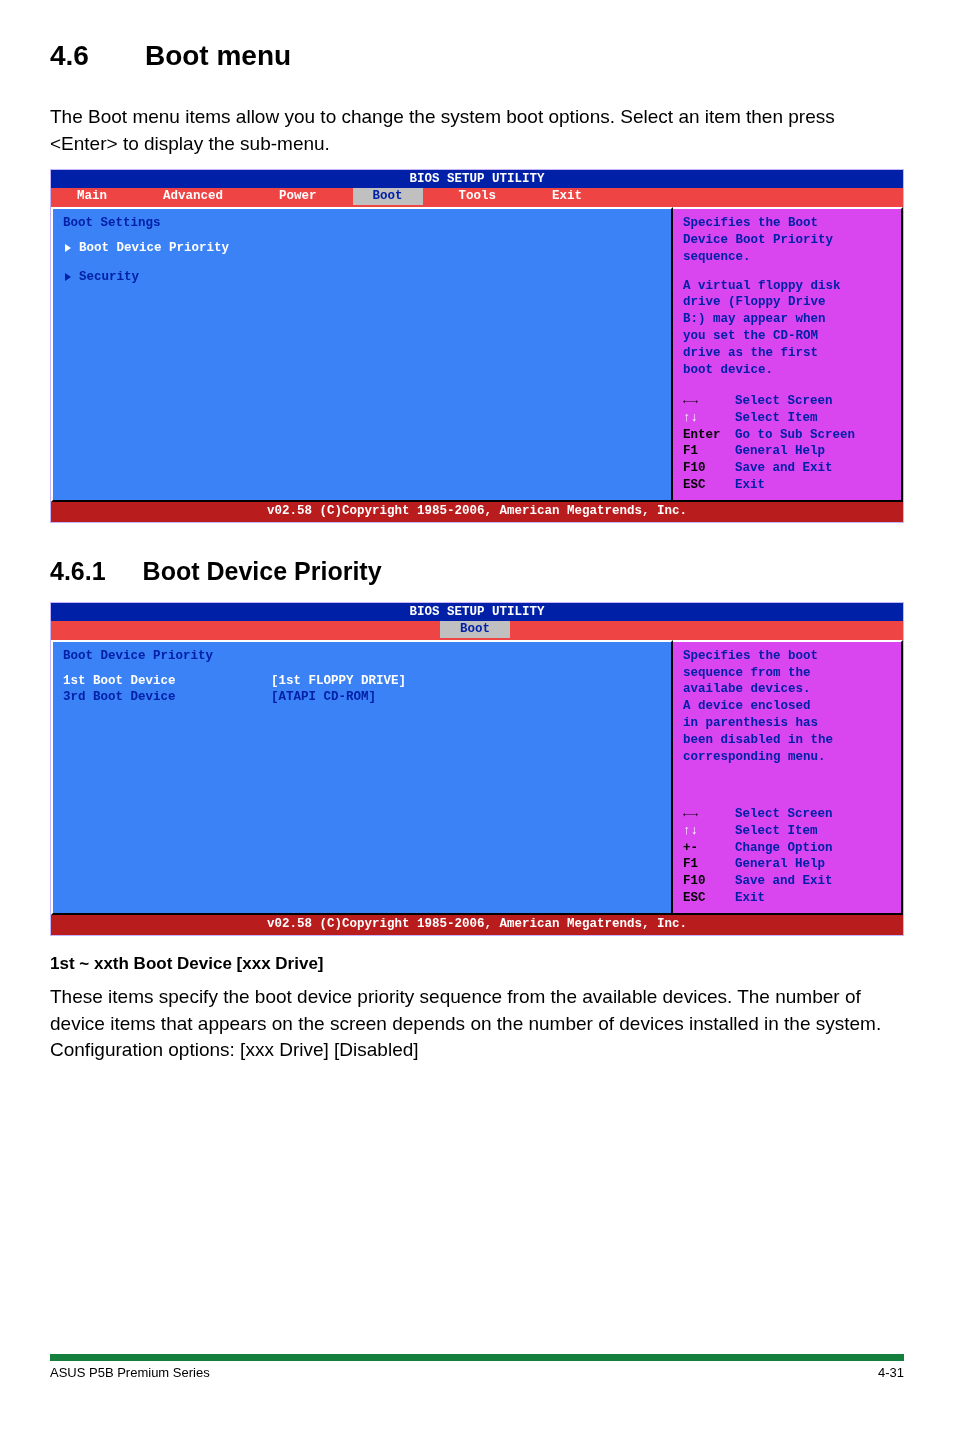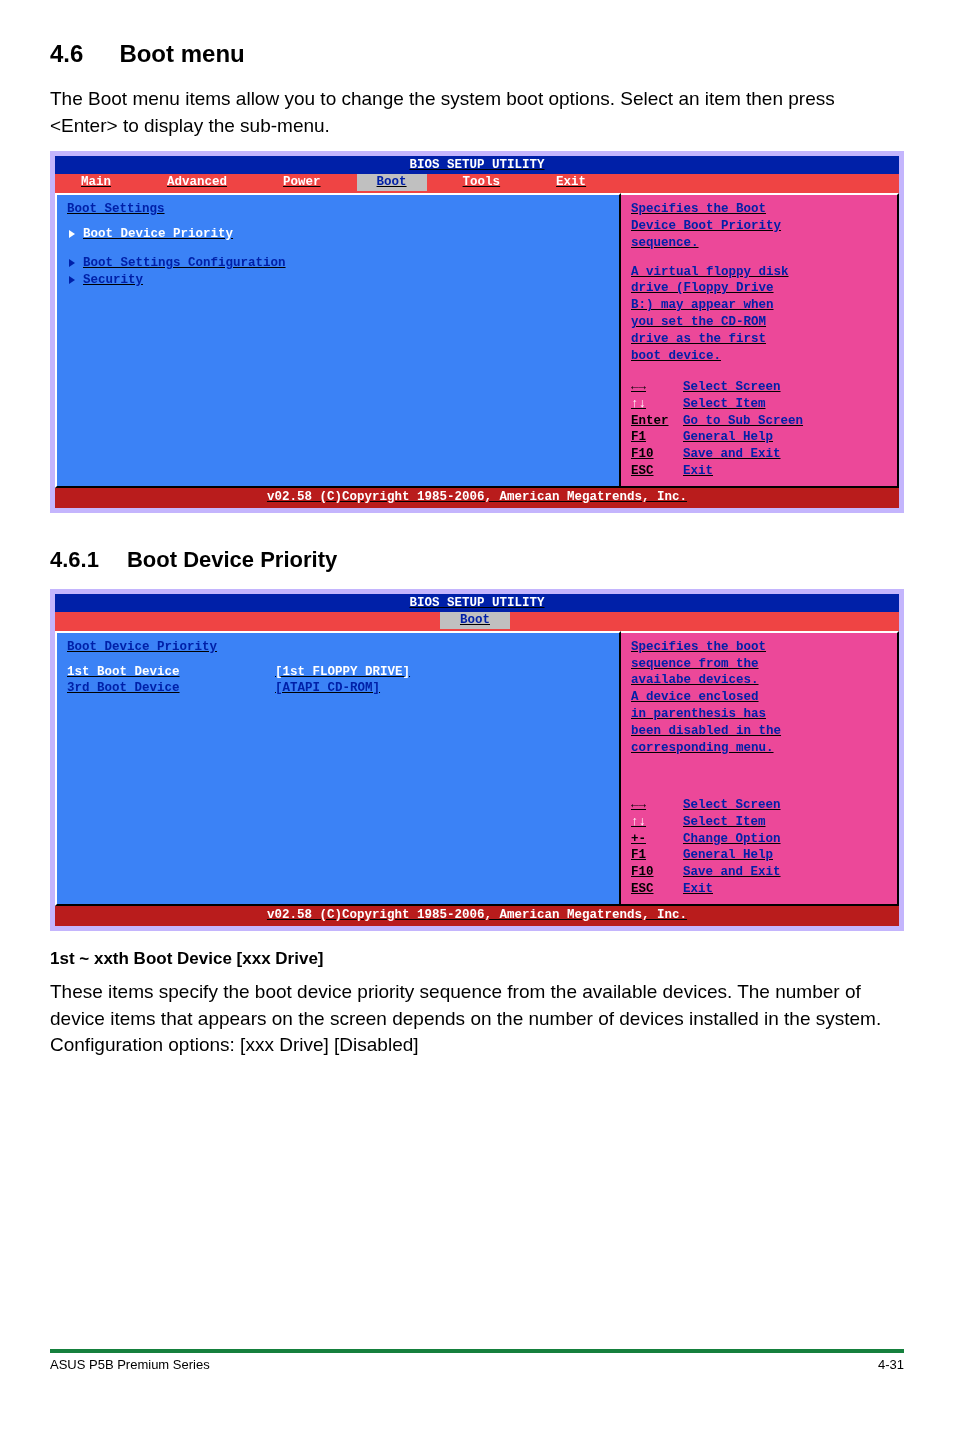--- a/index.html
+++ b/index.html
@@ -4,40 +4,39 @@
   <style>
     * { margin: 0; padding: 0; box-sizing: border-box; }
     body {
       font-family: Arial, Helvetica, sans-serif;
       background: #fff;
       padding: 40px 50px;
       width: 954px;
       color: #000;
     }
     h1.section-title {
-      font-size: 24px;
-      font-weight: bold;
-      margin-bottom: 18px;
-      display: flex;
-      gap: 36px;
+      font-size: 28px;
+      font-weight: bold;
+      margin-bottom: 32px;
+      display: flex;
+      gap: 56px;
     }
     .section-num { }
     p.intro {
       font-size: 19px;
       line-height: 1.4;
       margin-bottom: 12px;
     }
     
     .bios-panel {
-      border: 5px solid #c4b5fd;
+      border: 1px solid #c4b5fd;
       font-family: "Courier New", monospace;
       font-size: 12.5px;
       font-weight: bold;
       line-height: 1.35;
-      text-decoration: underline;
     }
     .bios-header {
       background: #0020a8;
       color: #fff;
       text-align: center;
       padding: 1px 0 0 0;
     }
     .bios-tabs {
       background: #ef4444;
       color: #fff;
@@ -61,22 +60,22 @@
       background: #3b82f6;
       border: 2px solid #000;
       border-top-color: #fff;
       border-left-color: #fff;
       margin: 0;
       padding: 6px 10px;
       min-height: 220px;
       color: #0020a8;
     }
     .bios-side {
-      width: 278px;
-      background: #ec4899;
+      width: 230px;
+      background: #d946ef;
       border: 2px solid #000;
       border-top-color: #fff;
       border-left-color: #fff;
       border-left: none;
       padding: 6px 10px;
       color: #0020a8;
     }
     .bios-side .help-legend {
       margin-top: 14px;
     }
@@ -100,35 +99,35 @@
       border-left: 6px solid #0020a8;
       display: inline-block;
       margin-left: 2px;
     }
     .tri.white { border-left-color: #fff; }
     .bios-row .label { flex: 0 0 200px; }
     .bios-row .value { }
     .bios-row.selected { color: #fff; }
     .bios-row.selected .value { color: #fff; }
     h2.subsection {
-      font-size: 22px;
+      font-size: 25px;
       font-weight: bold;
       margin: 34px 0 16px 0;
       display: flex;
-      gap: 28px;
+      gap: 37px;
       align-items: center;
     }
     h3.item-title {
       font-size: 17px;
       font-weight: bold;
       margin: 18px 0 10px 0;
     }
     .page-footer {
       margin-top: 290px;
-      border-top: 4px solid #15803d;
+      border-top: 7px solid #15803d;
       display: flex;
       justify-content: space-between;
       font-size: 13px;
       padding-top: 4px;
     }
   </style>
 </head>
 <body>
 
 <h1 class="section-title">
@@ -149,24 +148,20 @@
     <span class="bios-tab">Exit</span>
   </div>
   <div class="bios-body">
     <div class="bios-main">
       <div style="margin-bottom:8px;">Boot Settings</div>
       <div class="bios-row selected">
         <span class="tri white"></span>
         <span>Boot Device Priority</span>
       </div>
       <div style="height:12px"></div>
-      <div class="bios-row">
-        <span class="tri"></span>
-        <span>Boot Settings Configuration</span>
-      </div>
       <div class="bios-row">
         <span class="tri"></span>
         <span>Security</span>
       </div>
     </div>
     <div class="bios-side">
       <div>Specifies the Boot</div>
       <div>Device Boot Priority</div>
       <div>sequence.</div>
       <div style="height:12px"></div>

